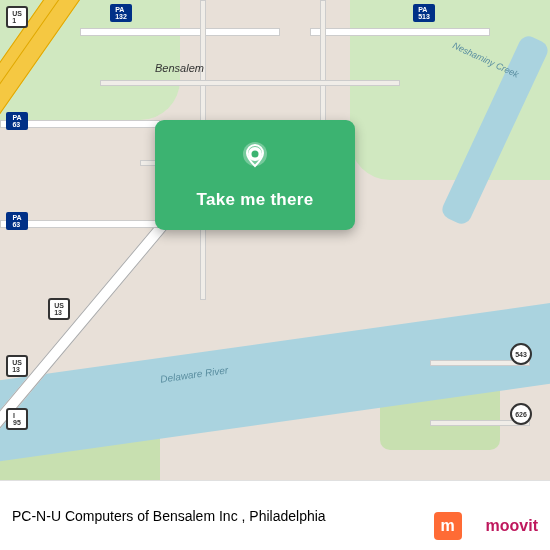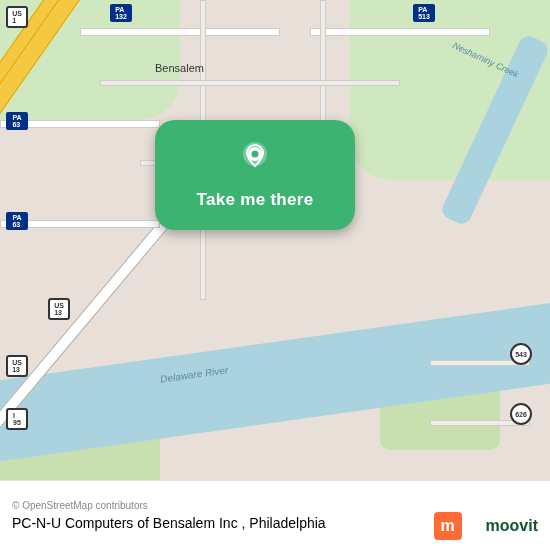--- a/index.html
+++ b/index.html
@@ -283,21 +283,21 @@
       z-index: 5;
     }
 
     
     .popup-card {
       position: absolute;
       top: 120px;
       left: 155px;
       width: 200px;
       background: #3cb371;
-      border-radius: 20px;
+      border-radius: 9px;
       padding: 20px 16px 16px;
       display: flex;
       flex-direction: column;
       align-items: center;
       z-index: 20;
       box-shadow: 0 4px 12px rgba(0,0,0,0.3);
     }
 
     .popup-pin {
       width: 36px;
@@ -357,21 +357,21 @@
       display: flex;
       align-items: center;
       justify-content: center;
       color: white;
       font-weight: bold;
       font-size: 16px;
     }
     .moovit-text {
       font-size: 16px;
       font-weight: 600;
-      color: #14532d;
+      color: #be185d;
       padding-left: 20px;
     }
   </style>
 </head>
 <body>
 
 <div id="map-container">
   <div class="map-bg"></div>
 
   <div class="green-area-1"></div>
@@ -420,38 +420,37 @@
   <div class="shield shield-us" style="top:408px;left:6px;">
     <span style="font-size:7px;font-weight:bold;">I<br>95</span>
   </div>
   <div class="shield shield-cr" style="top:343px;right:18px;">
     <span style="font-size:7px;">543</span>
   </div>
   <div class="shield shield-cr" style="top:403px;right:18px;">
     <span style="font-size:7px;">626</span>
   </div>
 
-  <div class="place-label" style="top:62px;left:155px;">Bensalem</div>
+  <div class="place-label" style="top:62px;left:155px;font-style:italic;">Bensalem</div>
   <div class="river-label" style="bottom:100px;left:160px;">Delaware River</div>
   <div class="creek-label" style="top:55px;right:28px;">Neshaminy Creek</div>
 
   <div class="popup-card">
 
     <svg class="popup-pin" viewBox="0 0 36 36" fill="none" xmlns="http://www.w3.org/2000/svg">
       <circle cx="18" cy="14" r="12" fill="white" opacity="0.3"></circle>
       <circle cx="18" cy="14" r="7" fill="white"></circle>
       <circle cx="18" cy="14" r="3.5" fill="#3cb371"></circle>
       <path d="M18 26 C18 26 10 18 10 13 C10 8.58 13.58 5 18 5 C22.42 5 26 8.58 26 13 C26 18 18 26 18 26Z" stroke="white" stroke-width="2" fill="none"></path>
     </svg>
     <button class="popup-btn">Take me there</button>
   </div>
 </div>
 
 <div id="footer" style="position:relative;">
-  <div class="footer-copyright">© OpenStreetMap contributors</div>
   <div class="footer-location">
     <span>PC-N-U Computers of Bensalem Inc</span>
     <span>, </span>
     <span>Philadelphia</span>
   </div>
 
   <div class="moovit-logo">
     <div class="moovit-m">
       <span>m</span>
     </div>

